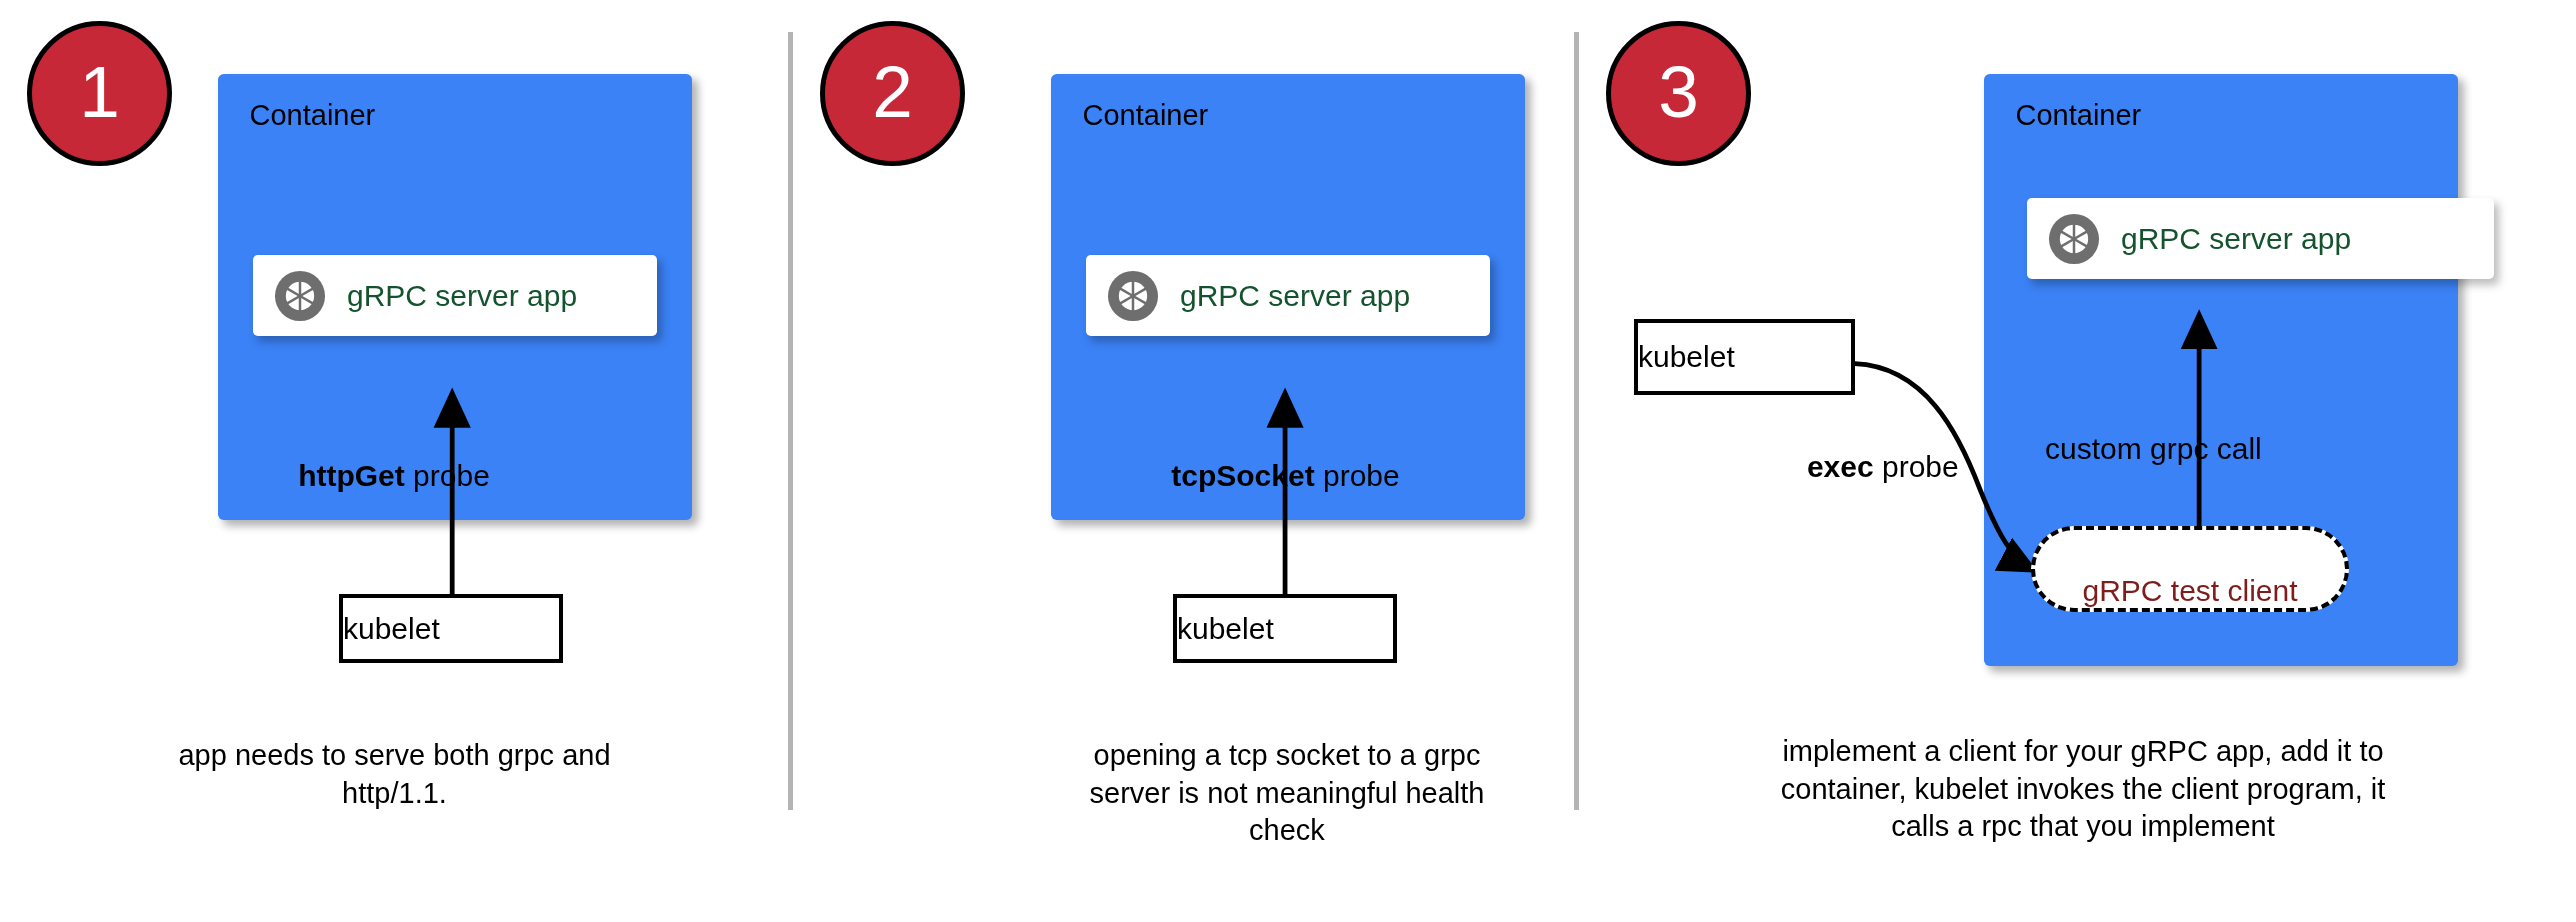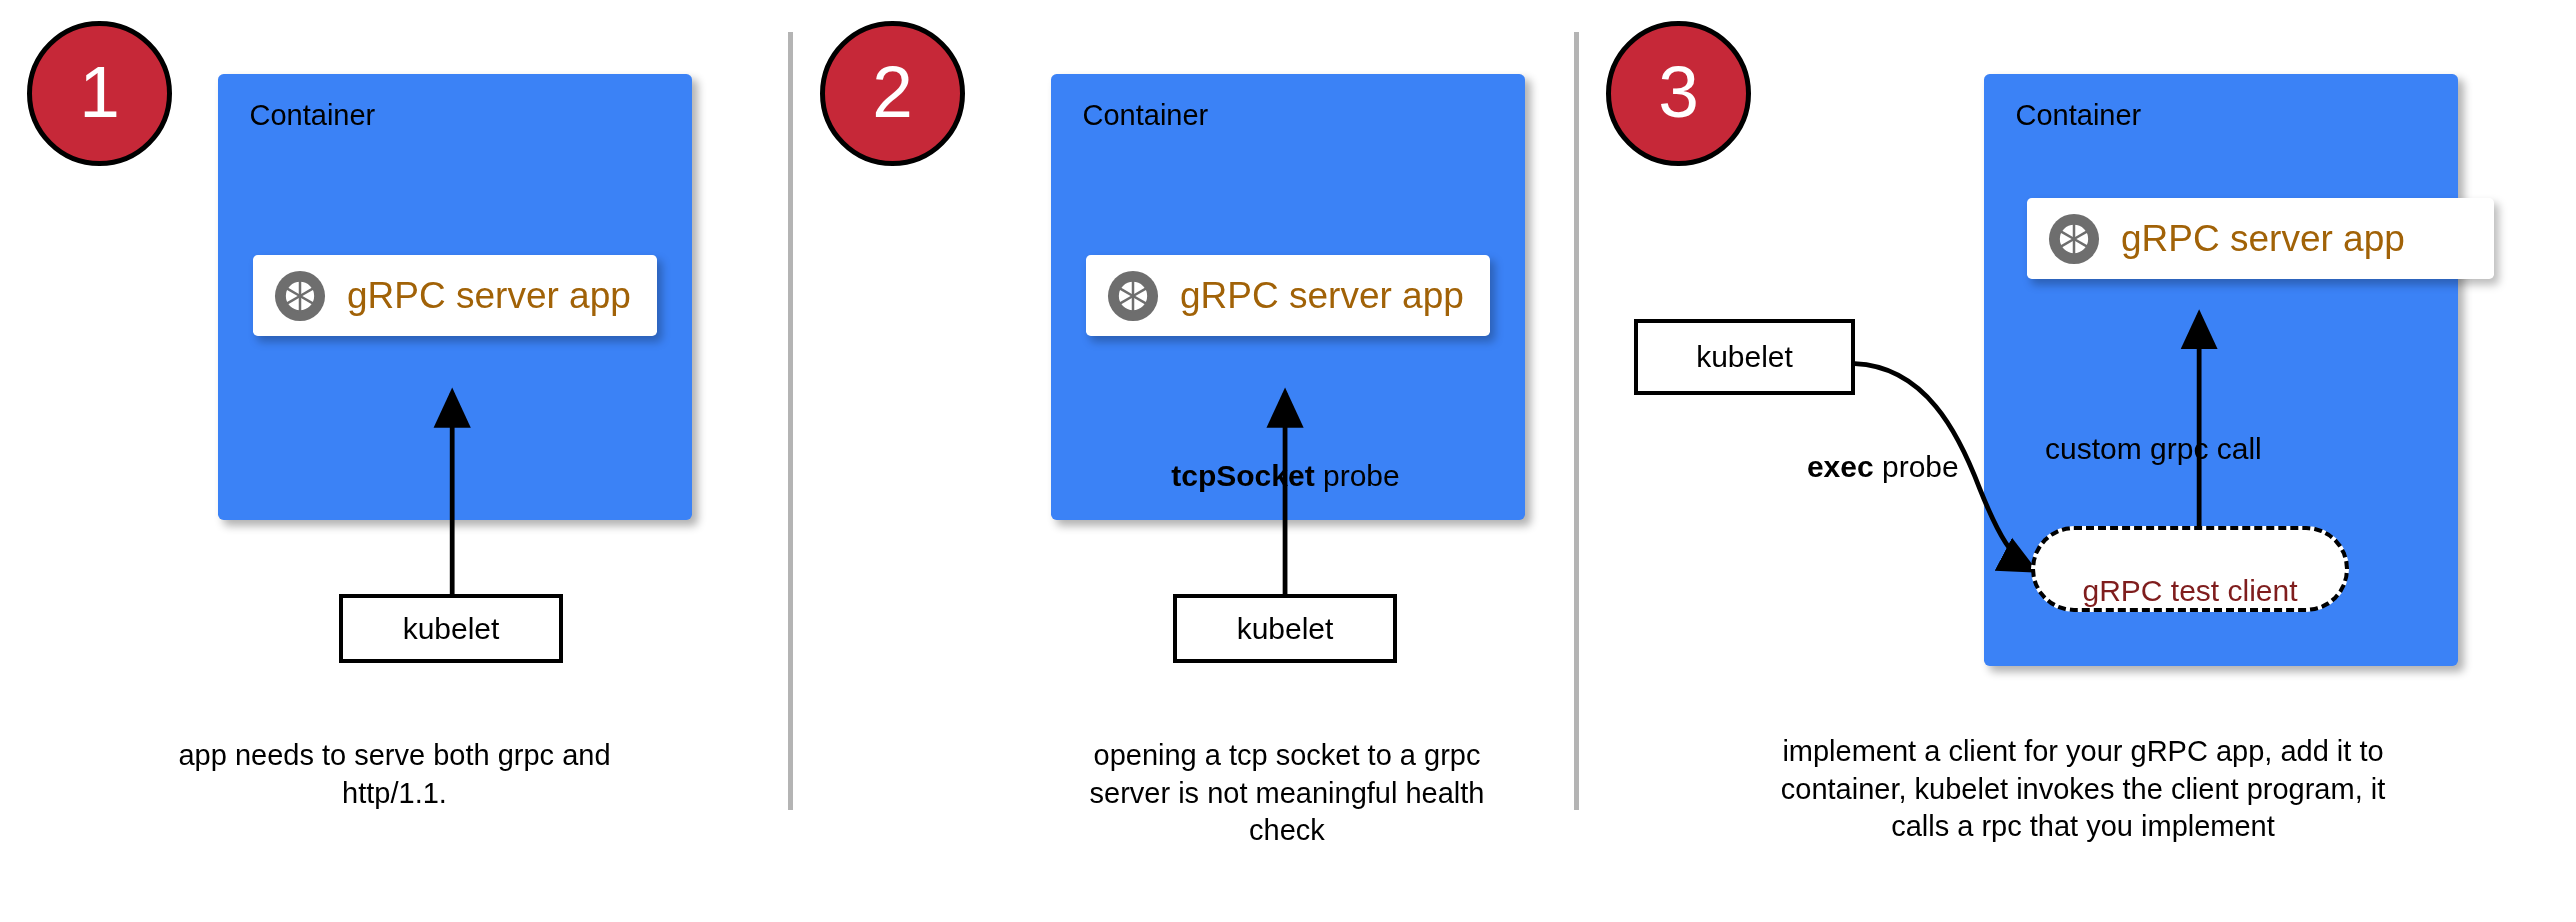--- a/index.html
+++ b/index.html
@@ -87,34 +87,33 @@
     align-items: center;
     box-sizing: border-box;
   }
   .app-card .icon-wrap {
     flex: 0 0 auto;
     display: flex;
     align-items: center;
     justify-content: center;
   }
   .app-card .app-label {
-    font-size: 37px;
-    color: #a16207;
+    font-size: 30px;
+    color: #14532d;
     white-space: nowrap;
   }
 
   
   .kubelet-box {
     position: absolute;
     background: #ffffff;
     border: 4.8px solid #000000;
     box-sizing: border-box;
     display: flex;
     align-items: center;
-    justify-content: center;
     font-size: 30px;
     color: #000000;
   }
 
   
   .pill-dashed {
     position: absolute;
     background: #ffffff;
     border: 4.8px dashed #000000;
     border-radius: 953px;
@@ -203,20 +202,23 @@
           <circle cx="27" cy="27" r="15.8" fill="none" stroke="#6e6e6e" stroke-width="2.2"></circle>
           <g fill="#6e6e6e">
             <path d="M27 11.2 A15.8 15.8 0 0 1 40.7 19.1 L27 27 z" opacity="0"></path>
           </g>
           <path d="M13.9 18.0 L39.6 33.0" stroke="#6e6e6e" stroke-width="2.4" fill="none" opacity="0"></path>
         </svg>
       </span>
       <span class="app-label" style="margin-left:21px;">gRPC server app</span>
     </div>
 
+    <div class="edge-label" style="left:0px; top:459px; width:788px;">
+      <span class="lbl-bg"><b>httpGet</b><span> probe</span></span>
+    </div>
 
     <div class="kubelet-box" style="left:339px; top:594px; width:224px; height:69px;">
       <span>kubelet</span>
     </div>
 
     <div class="caption" style="left:175px; top:721px; width:439px;">app needs to serve both grpc and http/1.1.</div>
   </div>
 
   <div class="panel p2">
 

